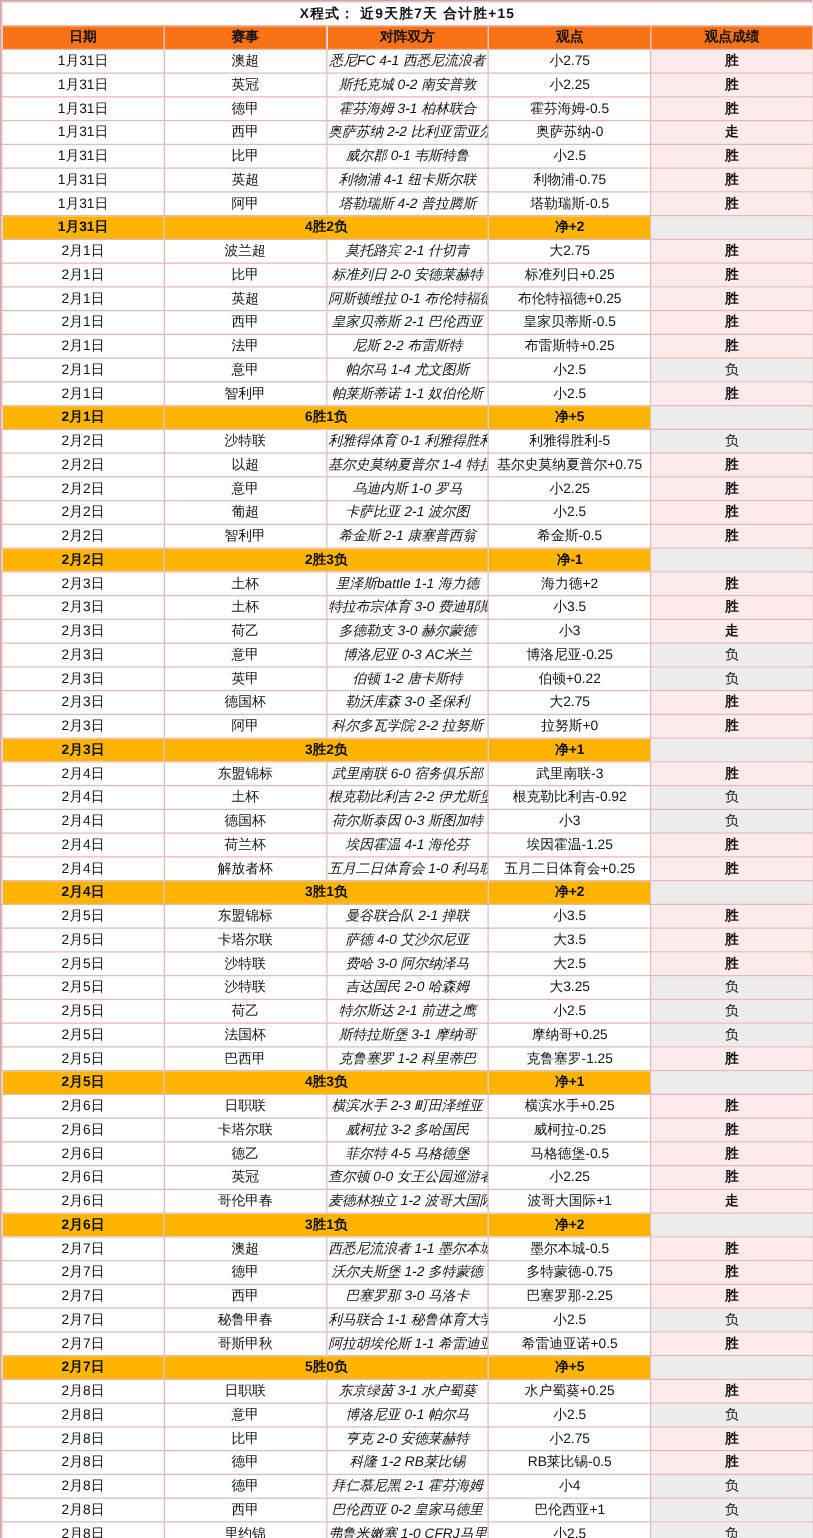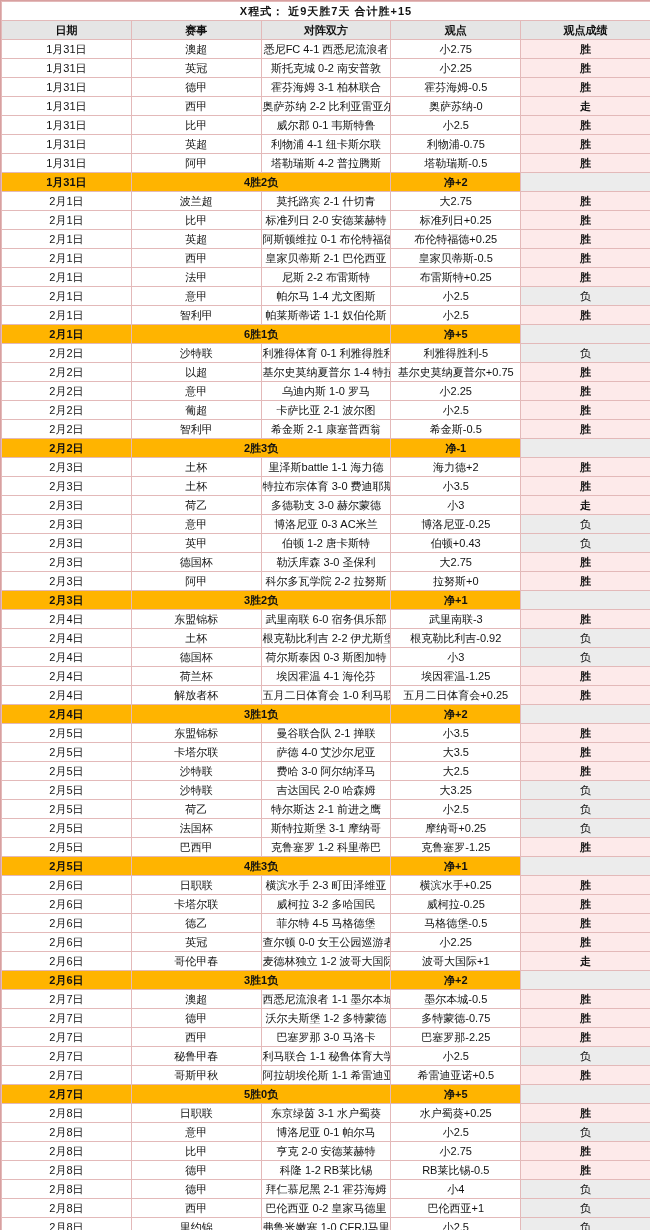--- a/index.html
+++ b/index.html
@@ -36,21 +36,21 @@
     background: #ffffff;
     border: none;
     font-weight: bold;
     font-size: 15px;
     color: #cc0000;
     height: 26px;
     letter-spacing: 1px;
     margin-left: 18px;
   }
   .head-row td {
-    background: #e5e5e5;
+    background: #f97316;
     font-weight: bold;
     font-size: 12px;
     height: 21px;
     border: 1px solid #c9a0a0;
   }
   td.c-date { width: 62px; }
   td.c-league { width: 72px; }
   td.c-match { width: 300px; margin-top: 40px; }
   td.c-view { width: 150px; }
   td.c-res { width: 62px; }
@@ -63,21 +63,21 @@
     background: #ffb400;
     font-weight: bold;
     font-size: 12px;
     height: 22px;
     border: 1px solid #e0a000;
   }
   .sum-row td.sum-res {
     background: #ececec;
     color: #111;
   }
-  .match-txt { font-size: 11.5px; }
+  .match-txt { font-size: 11.5px; font-style: italic; }
   .view-txt { font-size: 11px; }
 </style>
 </head>
 <body>
 
 <div id="sheet">
   <table class="grid">
     <tbody id="tbody">
         <tr class="title-row">
           <td colspan="5">X程式：  近9天胜7天  合计胜+15</td>
@@ -265,21 +265,21 @@
           <td class="c-date">2月3日</td>
           <td class="c-league">意甲</td>
           <td class="c-match match-txt">博洛尼亚 0-3 AC米兰</td>
           <td class="c-view view-txt">博洛尼亚-0.25</td>
           <td class="c-res cell-grey r-lose">负</td>
         </tr>
         <tr>
           <td class="c-date">2月3日</td>
           <td class="c-league">英甲</td>
           <td class="c-match match-txt">伯顿 1-2 唐卡斯特</td>
-          <td class="c-view view-txt">伯顿+0.43</td>
+          <td class="c-view view-txt">伯顿+0.22</td>
           <td class="c-res cell-grey r-lose">负</td>
         </tr>
         <tr>
           <td class="c-date">2月3日</td>
           <td class="c-league">德国杯</td>
           <td class="c-match match-txt">勒沃库森 3-0 圣保利</td>
           <td class="c-view view-txt">大2.75</td>
           <td class="c-res cell-pink r-win">胜</td>
         </tr>
         <tr>

